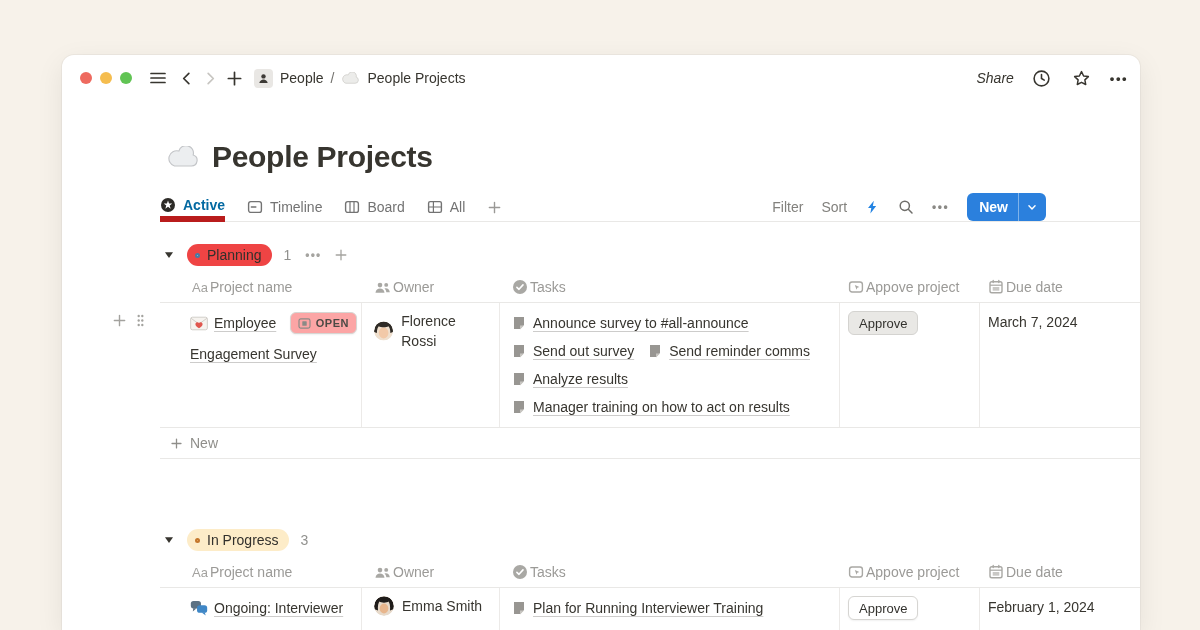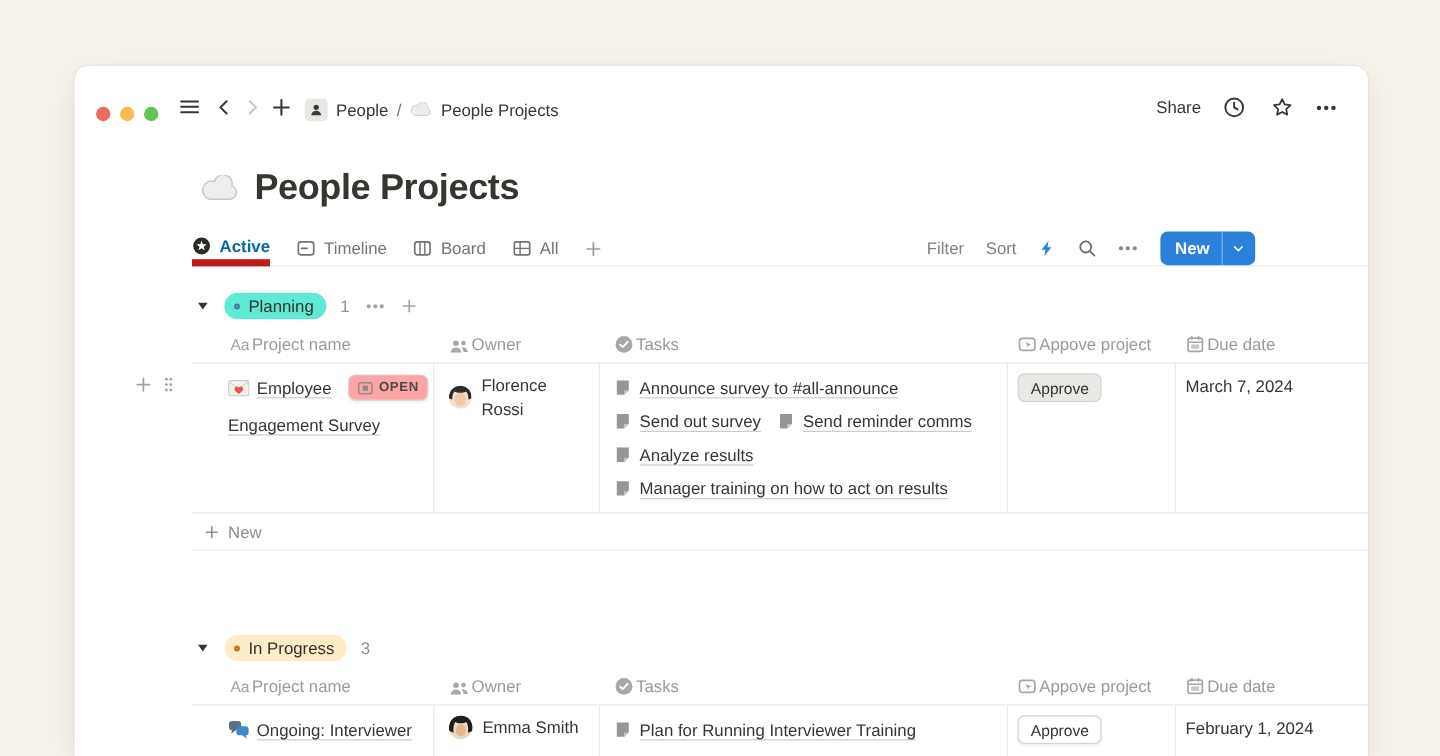--- a/index.html
+++ b/index.html
@@ -8,68 +8,68 @@
     background:#f7f2ea;
     font-family:"Liberation Sans","DejaVu Sans",sans-serif;
     color:#37352f;
   }
   .window {
     position:absolute; left:62px; top:55px; width:1078px; height:575px;
     background:#ffffff; border-radius:12px 12px 0 0; overflow:hidden;
     box-shadow:0 0 0 1px rgba(15,15,15,0.04), 0 8px 28px rgba(15,15,15,0.08);
   }
   
-  .topbar { height:46px; display:flex; align-items:flex-end; padding:0 25px 0 18px; }
+  .topbar { height:46px; display:flex; align-items:center; padding:0 12px 0 18px; }
   .tl { display:flex; gap:8px; margin-right:14px; }
   .tl .dot { width:12px; height:12px; border-radius:50%; display:inline-block; }
   .dot.red{background:#ee6a5f;} .dot.yellow{background:#f5bd4f;} .dot.green{background:#61c454;}
   .tb-icon { display:inline-flex; align-items:center; justify-content:center; width:24px; height:24px; }
   .tb-icon svg { display:block; }
   .nav-gap { margin-left:4px; }
   .breadcrumb { display:flex; align-items:center; gap:7px; margin-left:8px; font-size:14px; }
   .team-badge { width:19px; height:19px; border-radius:4px; background:#e9e7e4; display:inline-flex; align-items:center; justify-content:center; }
   .crumb { color:#37352f; cursor:pointer; }
   .crumb-sep { color:#73726e; }
   .topbar-right { margin-left:auto; display:flex; align-items:center; gap:16px; }
-  .share { font-size:14px; cursor:pointer; }
+  .share { font-size:14px; cursor:pointer;font-style:italic; }
   .tb-more { font-size:13px; letter-spacing:1.5px; font-weight:700; color:#37352f; cursor:pointer; }
   
   .title-row { margin:38px 0 0 104px; display:flex; align-items:center; gap:12px; height:36px; }
   .title-row h1 { font-size:30px; font-weight:700; letter-spacing:-0.3px; color:#37352f; }
   
   .views-row { margin:18px 0 0 98px; height:29px; display:flex; align-items:center; border-bottom:1px solid #e9e8e6; }
   .views-left { display:flex; align-items:center; gap:22px; height:100%; }
   .view-tab { display:flex; align-items:center; gap:7px; font-size:14px; color:#737373; height:100%; cursor:pointer; }
   .view-tab.active { color:#0369a1; font-weight:600; border-bottom:6px solid #b91c1c; margin-bottom:-1px; }
   .view-tab svg { display:block; }
   .views-right { margin-left:auto; display:flex; align-items:center; gap:18px; padding-right:94px; }
   .vr-label { font-size:14px; color:#82817d; cursor:pointer; }
   .vr-more { font-size:12px; letter-spacing:1.5px; font-weight:700; color:#8a8985; cursor:pointer; }
   .new-btn { display:flex; align-items:center; height:28px; background:#2b80dd; border:none; border-radius:6px; color:#fff; cursor:pointer; overflow:hidden; }
   .new-btn .nb-label { font-size:14px; font-weight:600; padding:0 10px 0 12px; color:#fff; }
   .new-btn .nb-chev { display:flex; align-items:center; justify-content:center; padding:0 9px 0 8px; height:100%; border-left:1px solid rgba(255,255,255,0.4); }
   
   .group-head { margin:22px 0 6px 98px; display:flex; align-items:center; height:22px; }
   .tri { display:inline-flex; width:11px; margin:0 12px 0 4px; cursor:pointer; }
   .pill { display:inline-flex; align-items:center; gap:7px; height:22px; padding:0 10px 0 8px; border-radius:12px; font-size:14px; font-weight:500; color:#32302c; cursor:pointer; }
-  .pill-blue { background:#5eead4; }
+  .pill-blue { background:#ef4444; }
   .pill-yellow { background:#fdecc8; }
   .status-dot { width:5px; height:5px; border-radius:50%; display:inline-block; }
   .dot-blue { background:#9ec2d8; border:2.5px solid #487ca5; }
   .dot-orange { background:#edb269; border:2.5px solid #c4762b; }
   .g-count { margin-left:12px; font-size:14px; color:#91918e; }
   .g-more { margin-left:14px; font-size:12px; letter-spacing:1.2px; font-weight:700; color:#a5a4a0; cursor:pointer; }
   .g-add { margin-left:12px; display:inline-flex; cursor:pointer; }
   
   .tbl { margin-left:98px; }
   .hdr-row { display:flex; height:31px; align-items:center; border-bottom:1px solid #e9e8e6; color:#9b9a97; font-size:14px; }
   .hdr-cell { display:flex; align-items:center; gap:2px; }
   .hdr-cell svg { display:block; }
   .aa { font-size:13px; color:#a3a29f; }
-  .c-name{width:202px;} .c-owner{width:138px;align-items:flex-end;} .c-tasks{width:340px;} .c-approve{width:140px;} .c-due{width:160px;}
+  .c-name{width:202px;} .c-owner{width:138px;} .c-tasks{width:340px;} .c-approve{width:140px;} .c-due{width:160px;}
   .hdr-row .c-name{padding-left:32px;} .hdr-row .c-owner{padding-left:12px;} .hdr-row .c-tasks{padding-left:12px;}
   .hdr-row .c-approve{padding-left:8px;} .hdr-row .c-due{padding-left:8px;text-align:right;}
   .row { display:flex; border-bottom:1px solid #e9e8e6; position:relative; min-height:117px; align-items:stretch; }
   .row-2 { min-height:92px; border-bottom:none; }
   .cell { font-size:14px; }
   .row .cell { border-right:1px solid #eceae8; }
   .row .cell:last-child { border-right:none; }
   .cell.c-name { position:relative; padding:6px 8px 8px 30px; line-height:28px; font-weight:500; }
   .t-text { text-decoration:underline; text-decoration-color:rgba(55,53,47,0.25); text-underline-offset:3px; text-decoration-thickness:1px; cursor:pointer; }
   .emoji { display:inline-block; vertical-align:-3px; margin-right:6px; }

